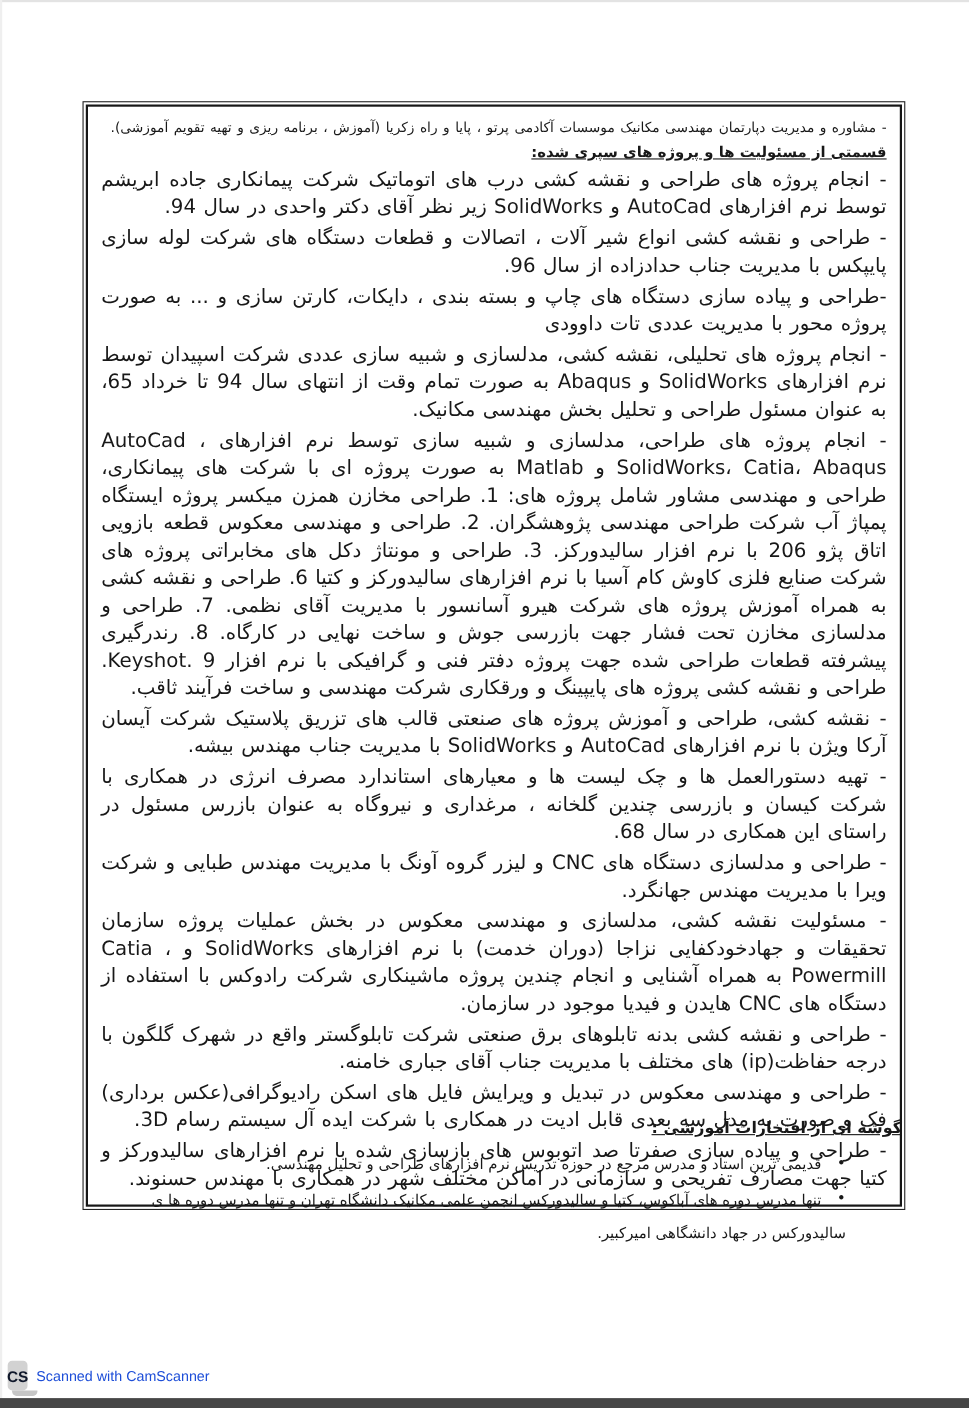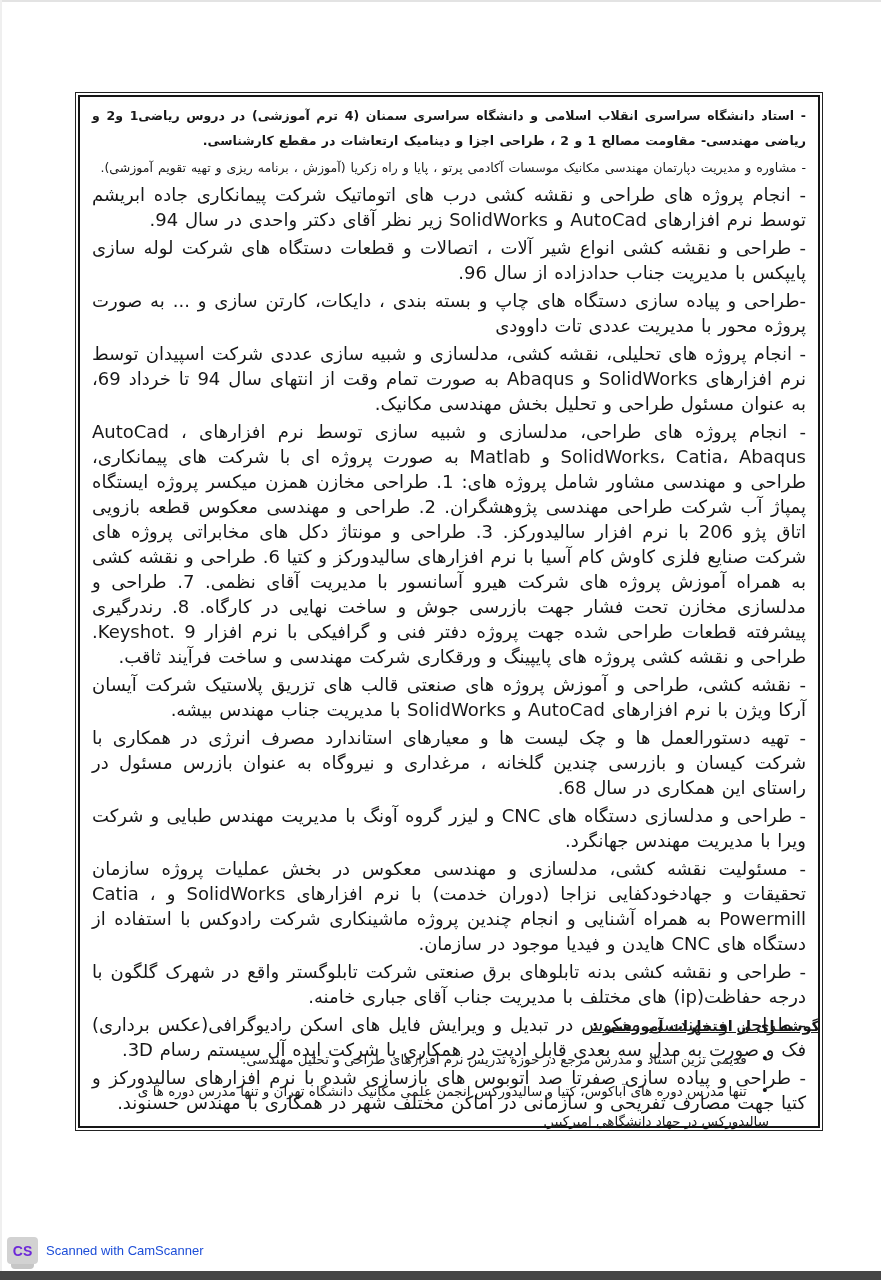--- a/index.html
+++ b/index.html
@@ -83,25 +83,25 @@
     top:-1px;
   }
 
   .watermark{
     position:absolute;
     left:7px;bottom:16px;
     display:flex;align-items:center;gap:8px;
     direction:ltr;
   }
   .cs-badge{
-    width:31px;height:27px;
+    width:18px;height:27px;
     background:#d2d2d2;
     border-radius:4px;
     display:flex;align-items:center;justify-content:center;
-    color:#6d28d9;font-weight:bold;font-size:14px;
+    color:#0f172a;font-weight:bold;font-size:14px;
     font-family:"Liberation Sans",sans-serif;
     position:relative;
   }
   .cs-badge::after{
     content:"";
     position:absolute;bottom:-5px;left:4px;
     width:23px;height:5px;
     background:#c6c6c6;
     border-radius:0 0 4px 4px;
   }
@@ -117,28 +117,28 @@
   }
 </style>
 </head>
 <body>
 
 <div class="page">
   <div class="scan-edge-top"></div>
   <div class="scan-edge-left"></div>
 
   <div class="main-box">
-    <p class="para bold">- استاد دانشگاه سراسری انقلاب اسلامی و دانشگاه سراسری سمنان (4 ترم آموزشی) در دروس ریاضی1 و2 و ریاضی مهندسی- مقاومت مصالح 1 و 2 ، طراحی اجزا و دینامیک ارتعاشات در مقطع کارشناسی.</p>
     <p class="para">- مشاوره و مدیریت دپارتمان مهندسی مکانیک موسسات آکادمی پرتو ، پایا و راه زکریا (آموزش ، برنامه ریزی و تهیه تقویم آموزشی).</p>
 
+    <div class="section-heading">قسمتی از مسئولیت ها و پروژه های سپری شده:</div>
 
     <div class="item">- انجام پروژه های طراحی و نقشه کشی درب های اتوماتیک شرکت پیمانکاری جاده ابریشم توسط نرم افزارهای AutoCad و SolidWorks زیر نظر آقای دکتر واحدی در سال 94.</div>
     <div class="item">- طراحی و نقشه کشی انواع شیر آلات ، اتصالات و قطعات دستگاه های شرکت لوله سازی پایپکس با مدیریت جناب حدادزاده از سال 96.</div>
     <div class="item">-طراحی و پیاده سازی دستگاه های چاپ و بسته بندی ، دایکات، کارتن سازی و ... به صورت پروژه محور با مدیریت عددی تات داوودی</div>
-    <div class="item">- انجام پروژه های تحلیلی، نقشه کشی، مدلسازی و شبیه سازی عددی شرکت اسپیدان توسط نرم افزارهای SolidWorks و Abaqus به صورت تمام وقت از انتهای سال 94 تا خرداد 69، به عنوان مسئول طراحی و تحلیل بخش مهندسی مکانیک.</div>
+    <div class="item">- انجام پروژه های تحلیلی، نقشه کشی، مدلسازی و شبیه سازی عددی شرکت اسپیدان توسط نرم افزارهای SolidWorks و Abaqus به صورت تمام وقت از انتهای سال 94 تا خرداد 65، به عنوان مسئول طراحی و تحلیل بخش مهندسی مکانیک.</div>
     <div class="item">- انجام پروژه های طراحی، مدلسازی و شبیه سازی توسط نرم افزارهای AutoCad ، SolidWorks، Catia، Abaqus و Matlab به صورت پروژه ای با شرکت های پیمانکاری، طراحی و مهندسی مشاور شامل پروژه های: 1. طراحی مخازن همزن میکسر پروژه ایستگاه پمپاژ آب شرکت طراحی مهندسی پژوهشگران. 2. طراحی و مهندسی معکوس قطعه بازویی اتاق پژو 206 با نرم افزار سالیدورکز. 3. طراحی و مونتاژ دکل های مخابراتی پروژه های شرکت صنایع فلزی کاوش کام آسیا با نرم افزارهای سالیدورکز و کتیا 6. طراحی و نقشه کشی به همراه آموزش پروژه های شرکت هیرو آسانسور با مدیریت آقای نظمی. 7. طراحی و مدلسازی مخازن تحت فشار جهت بازرسی جوش و ساخت نهایی در کارگاه. 8. رندرگیری پیشرفته قطعات طراحی شده جهت پروژه دفتر فنی و گرافیکی با نرم افزار Keyshot. 9. طراحی و نقشه کشی پروژه های پایپینگ و ورقکاری شرکت مهندسی و ساخت فرآیند ثاقب.</div>
     <div class="item">- نقشه کشی، طراحی و آموزش پروژه های صنعتی قالب های تزریق پلاستیک شرکت آیسان آرکا ویژن با نرم افزارهای AutoCad و SolidWorks با مدیریت جناب مهندس بیشه.</div>
     <div class="item">- تهیه دستورالعمل ها و چک لیست ها و معیارهای استاندارد مصرف انرژی در همکاری با شرکت کیسان و بازرسی چندین گلخانه ، مرغداری و نیروگاه به عنوان بازرس مسئول در راستای این همکاری در سال 68.</div>
     <div class="item">- طراحی و مدلسازی دستگاه های CNC و لیزر گروه آونگ با مدیریت مهندس طبایی و شرکت ویرا با مدیریت مهندس جهانگرد.</div>
     <div class="item">- مسئولیت نقشه کشی، مدلسازی و مهندسی معکوس در بخش عملیات پروژه سازمان تحقیقات و جهادخودکفایی نزاجا (دوران خدمت) با نرم افزارهای SolidWorks و Catia ، Powermill به همراه آشنایی و انجام چندین پروژه ماشینکاری شرکت رادوکس با استفاده از دستگاه های CNC هایدن و فیدیا موجود در سازمان.</div>
     <div class="item">- طراحی و نقشه کشی بدنه تابلوهای برق صنعتی شرکت تابلوگستر واقع در شهرک گلگون با درجه حفاظت(ip) های مختلف با مدیریت جناب آقای جباری خامنه.</div>
     <div class="item">- طراحی و مهندسی معکوس در تبدیل و ویرایش فایل های اسکن رادیوگرافی(عکس برداری) فک و صورت به مدل سه بعدی قابل ادیت در همکاری با شرکت ایده آل سیستم رسام 3D.</div>
     <div class="item">- طراحی و پیاده سازی صفرتا صد اتوبوس های بازسازی شده با نرم افزارهای سالیدورکز و کتیا جهت مصارف تفریحی و سازمانی در اماکن مختلف شهر در همکاری با مهندس حسنوند.</div>
   </div>
 

